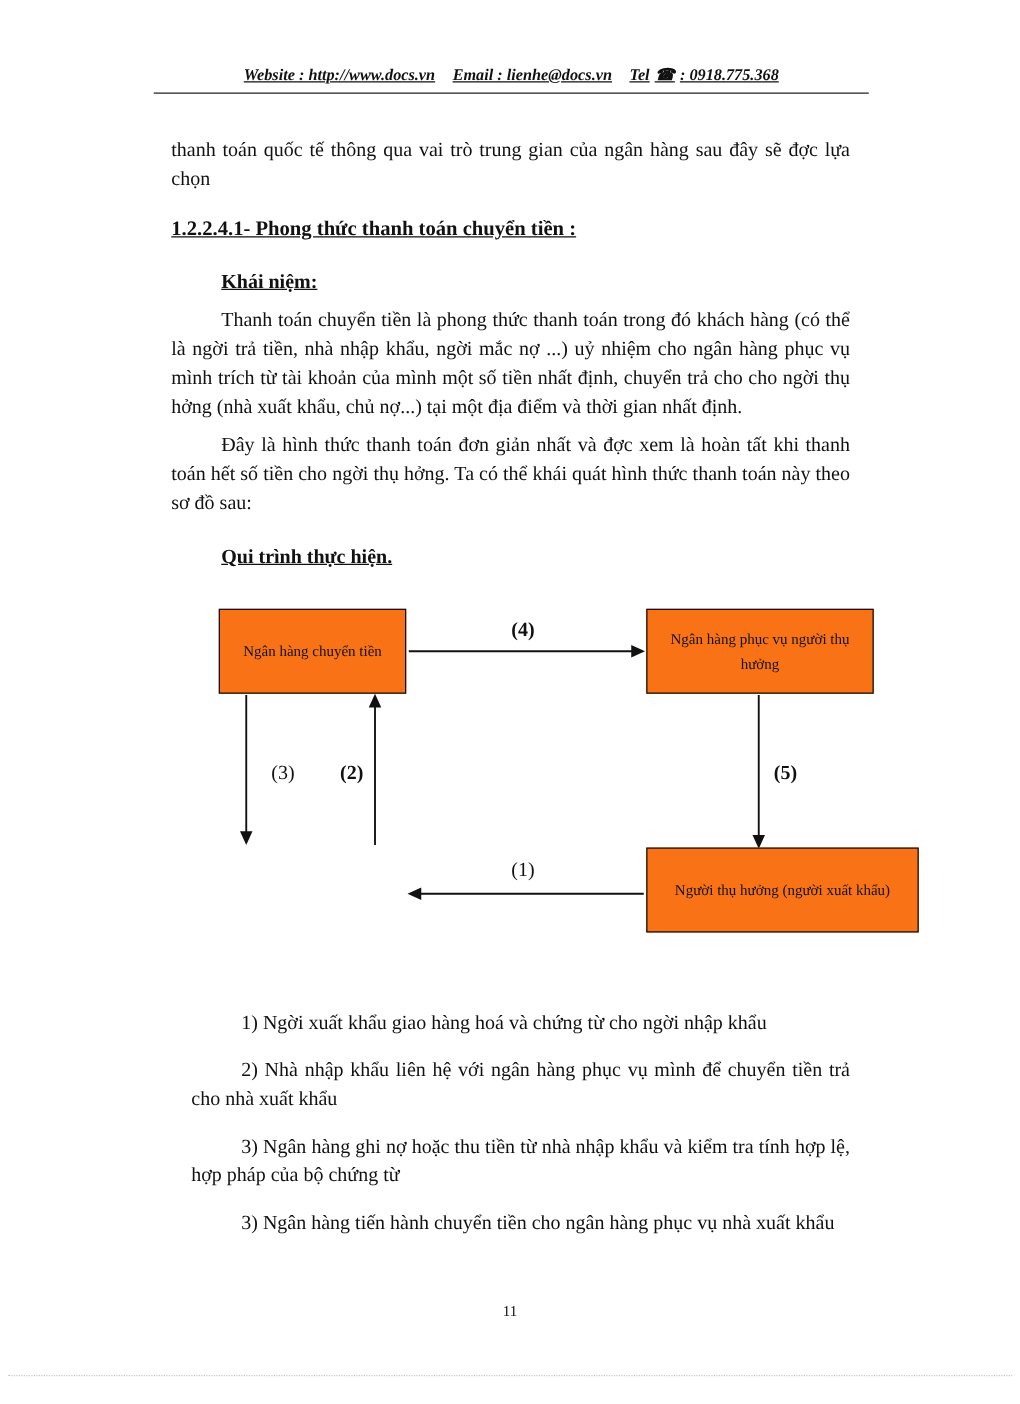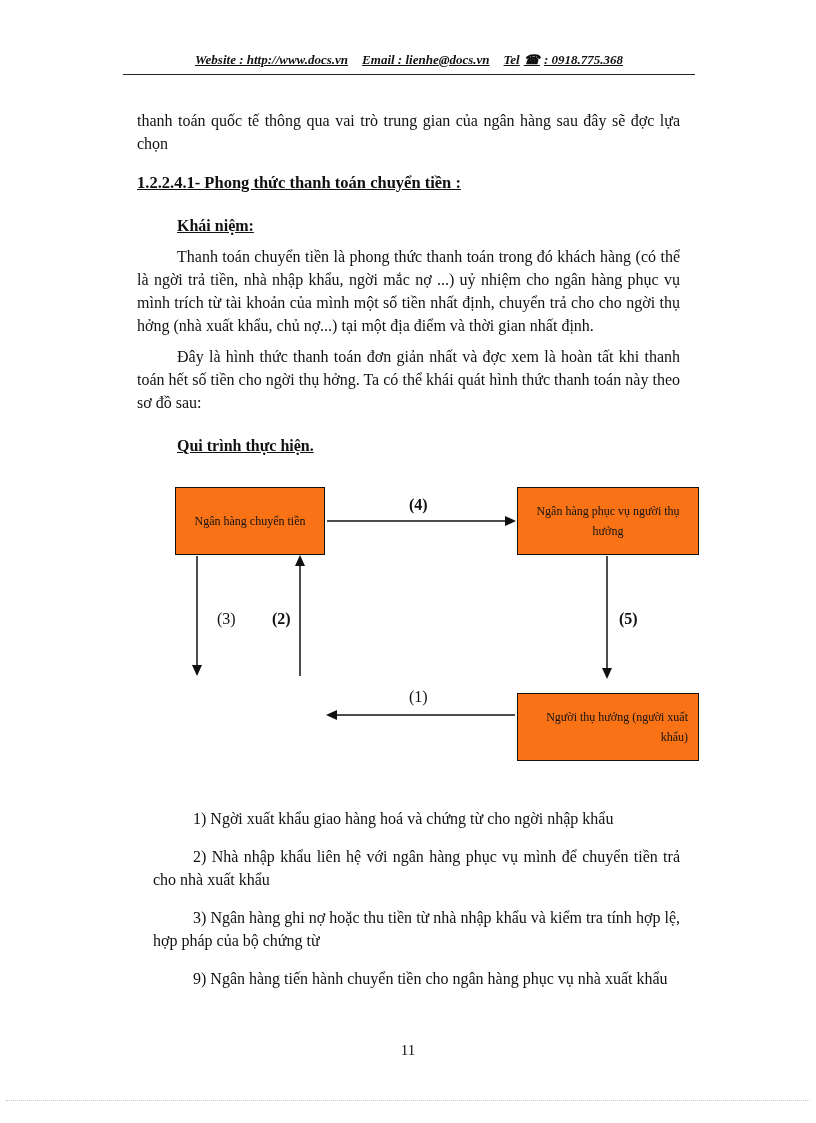--- a/index.html
+++ b/index.html
@@ -56,37 +56,37 @@
     justify-content: center;
     text-align: center;
     font-size: 12px;
     line-height: 20px;
     box-sizing: border-box;
     background: #f97316;
   }
   .dbox-tl { left: 38px;  top: 2px;   width: 150px; height: 68px; padding: 0 14px; }
   .dbox-tr { left: 380px; top: 2px;   width: 182px; height: 68px; padding: 0 10px; }
   .dbox-bl { left: 38px;  top: 192px; width: 150px; height: 74px; padding: 0 14px; }
-  .dbox-br { left: 380px; top: 208px; width: 182px; height: 68px; padding: 0 10px; text-align: right; }
+  .dbox-br { left: 380px; top: 193px; width: 218px; height: 68px; padding: 0 10px; }
   .arrow-layer { position: absolute; left: 0; top: 0; width: 543px; height: 282px; }
   .dlabel { position: absolute; font-size: 16px; }
   .bold { font-weight: bold; }
   .label-4 { left: 272px; top: 8px; }
   .label-3 { left: 80px;  top: 122px; }
   .label-2 { left: 135px; top: 122px; }
   .label-5 { left: 482px; top: 122px; }
   .label-1 { left: 272px; top: 200px; }
   .steps { margin-top: 40px; }
   .step { text-align: justify; text-indent: 40px; margin: 0 0 15px 16px; }
   .page-number {
     position: absolute;
     left: 0; right: 0;
     top: 1042px;
     text-align: center;
-    font-size: 15px;
+    font-size: 12px;
   }
   .bottom-rule {
     position: absolute;
     left: 6px; right: 6px;
     top: 1100px;
     border-top: 1px dotted #c8c8d0;
   }
 </style>
 </head>
 <body>
@@ -149,21 +149,21 @@
       <span class="dlabel label-3">(3)</span>
       <span class="dlabel bold label-2">(2)</span>
       <span class="dlabel bold label-5">(5)</span>
       <span class="dlabel label-1">(1)</span>
     </div>
 
     <div class="steps">
       <p class="step">1) Ngời xuất khẩu giao hàng hoá và chứng từ cho ngời nhập khẩu</p>
       <p class="step">2) Nhà nhập khẩu liên hệ với ngân hàng phục vụ mình để chuyển tiền trả cho nhà xuất khẩu</p>
       <p class="step">3) Ngân hàng ghi nợ hoặc thu tiền từ nhà nhập khẩu và kiểm tra tính hợp lệ, hợp pháp của bộ chứng từ</p>
-      <p class="step">9) Ngân hàng tiến hành chuyển tiền cho ngân hàng phục vụ nhà xuất khẩu</p>
+      <p class="step">3) Ngân hàng tiến hành chuyển tiền cho ngân hàng phục vụ nhà xuất khẩu</p>
     </div>
 
   </div>
 
   <div class="page-number">11</div>
   <div class="bottom-rule"></div>
 
 </div>
 
 </body></html>

